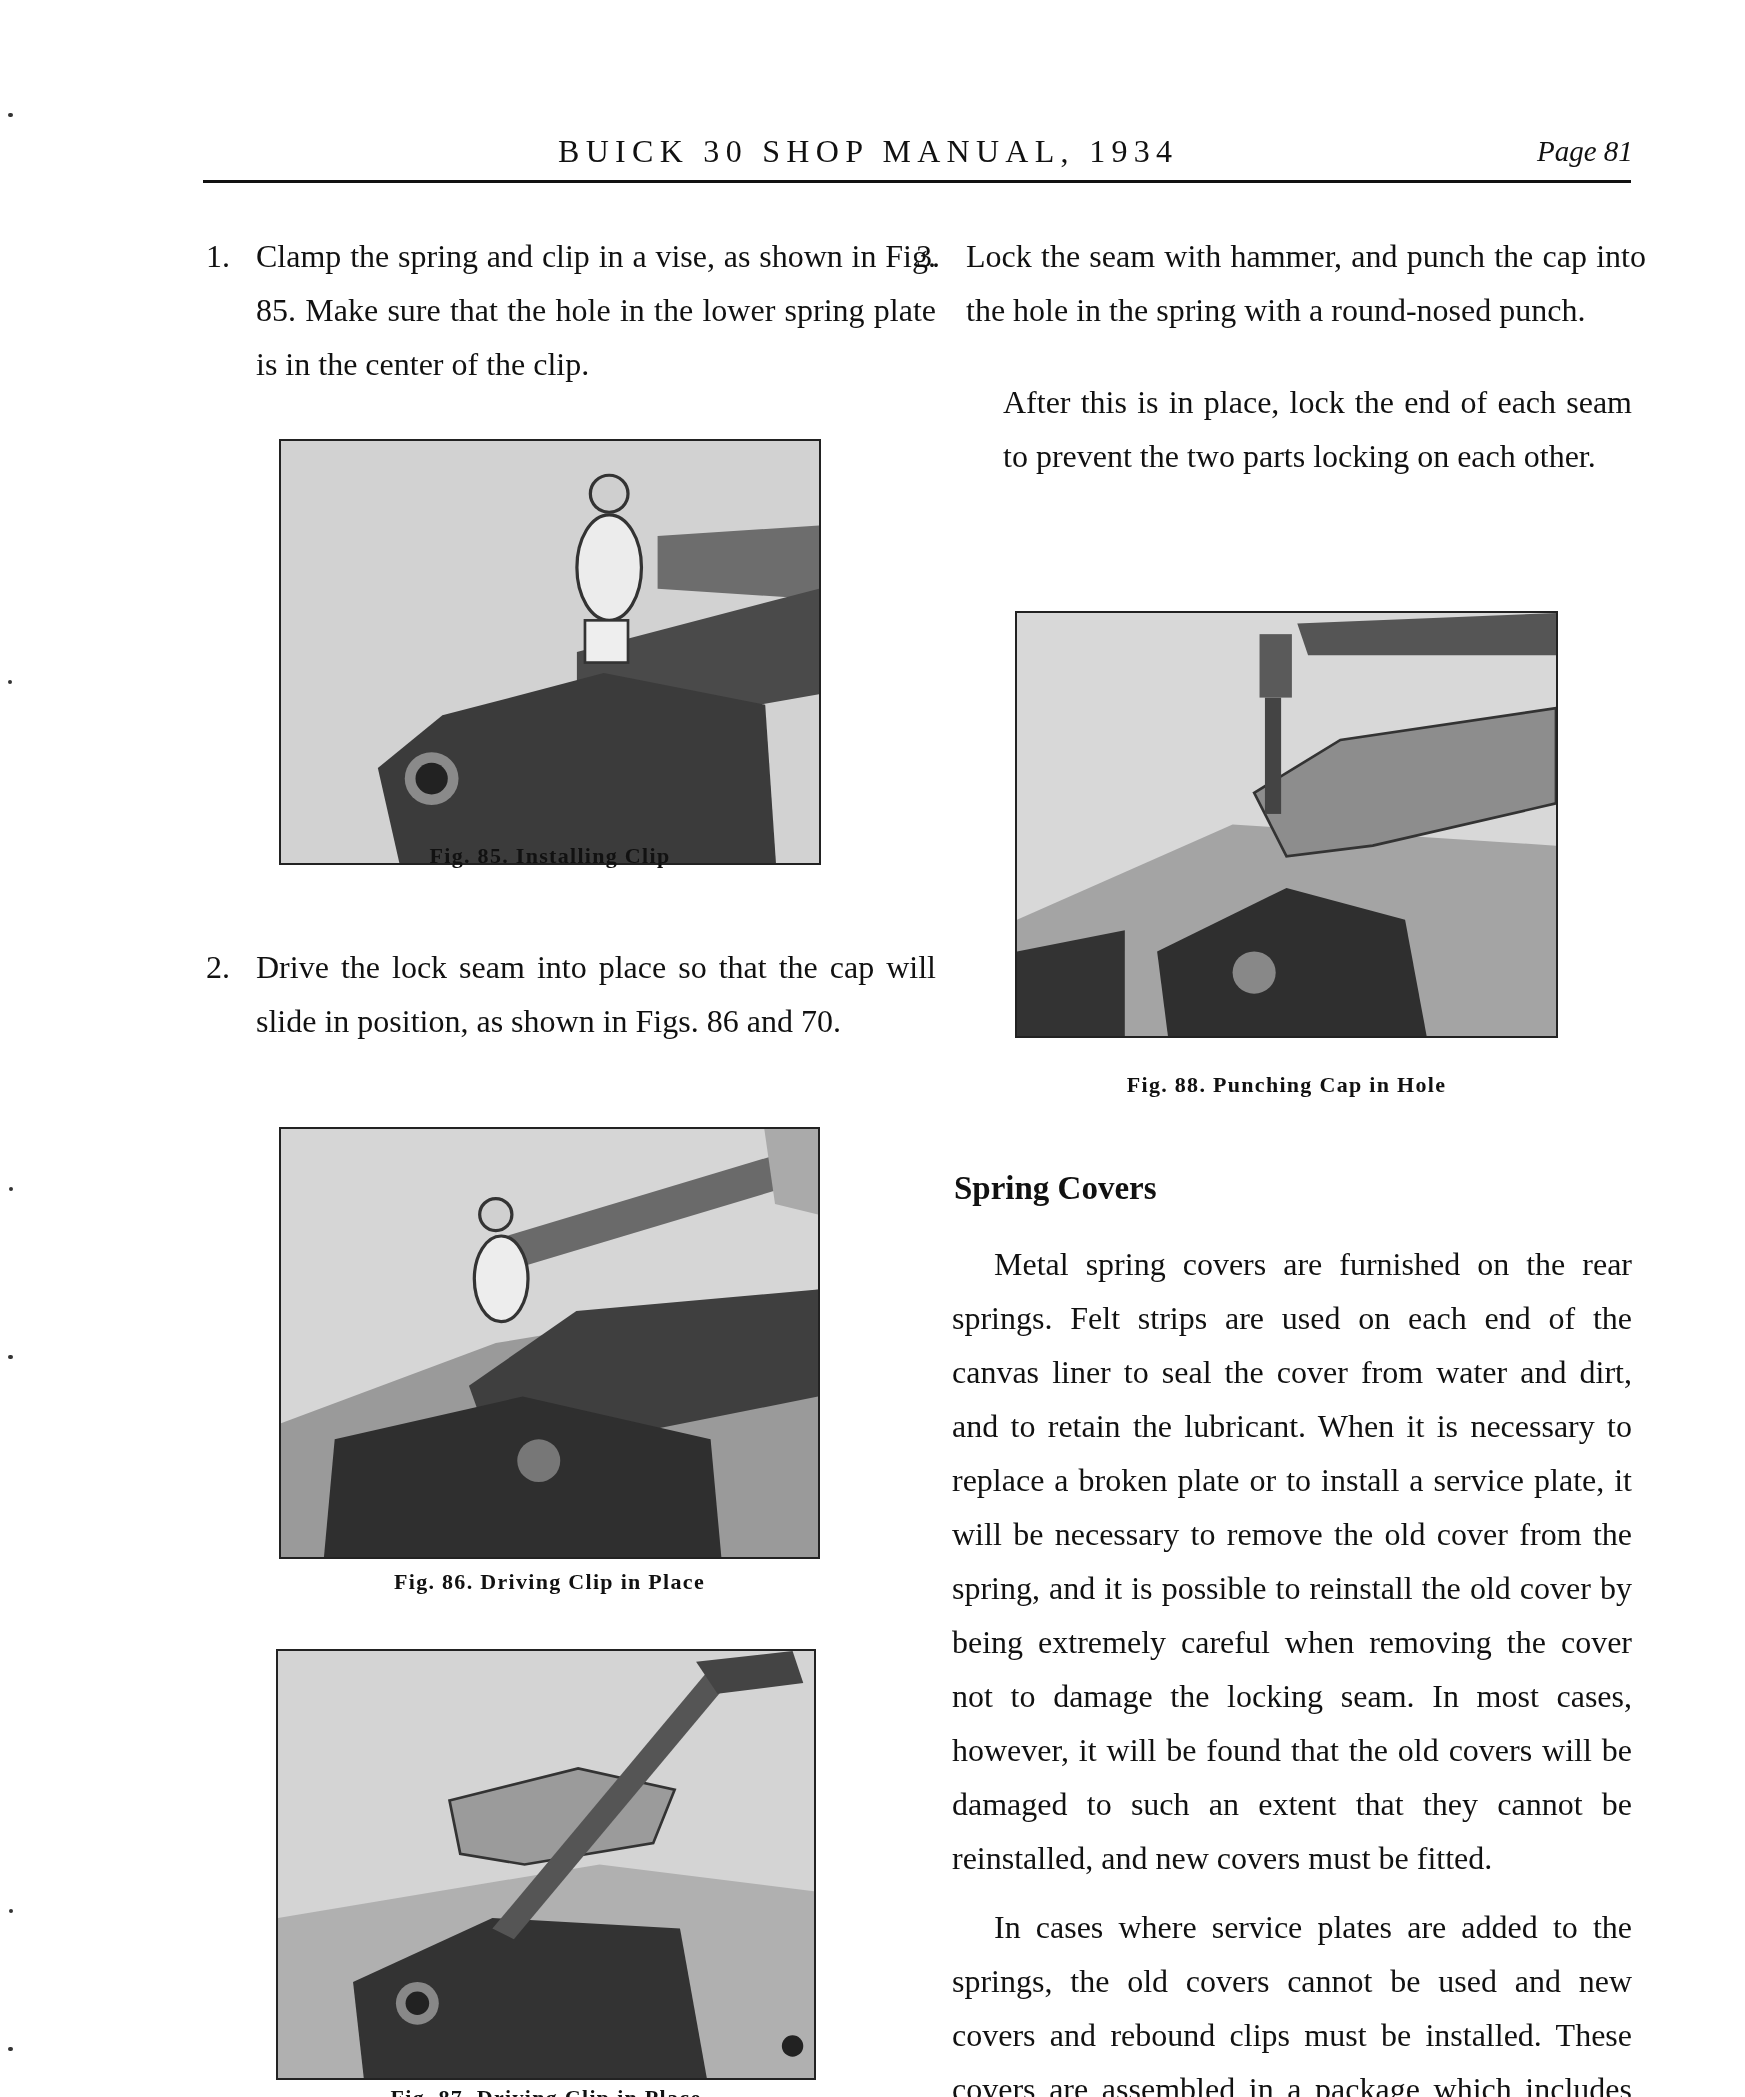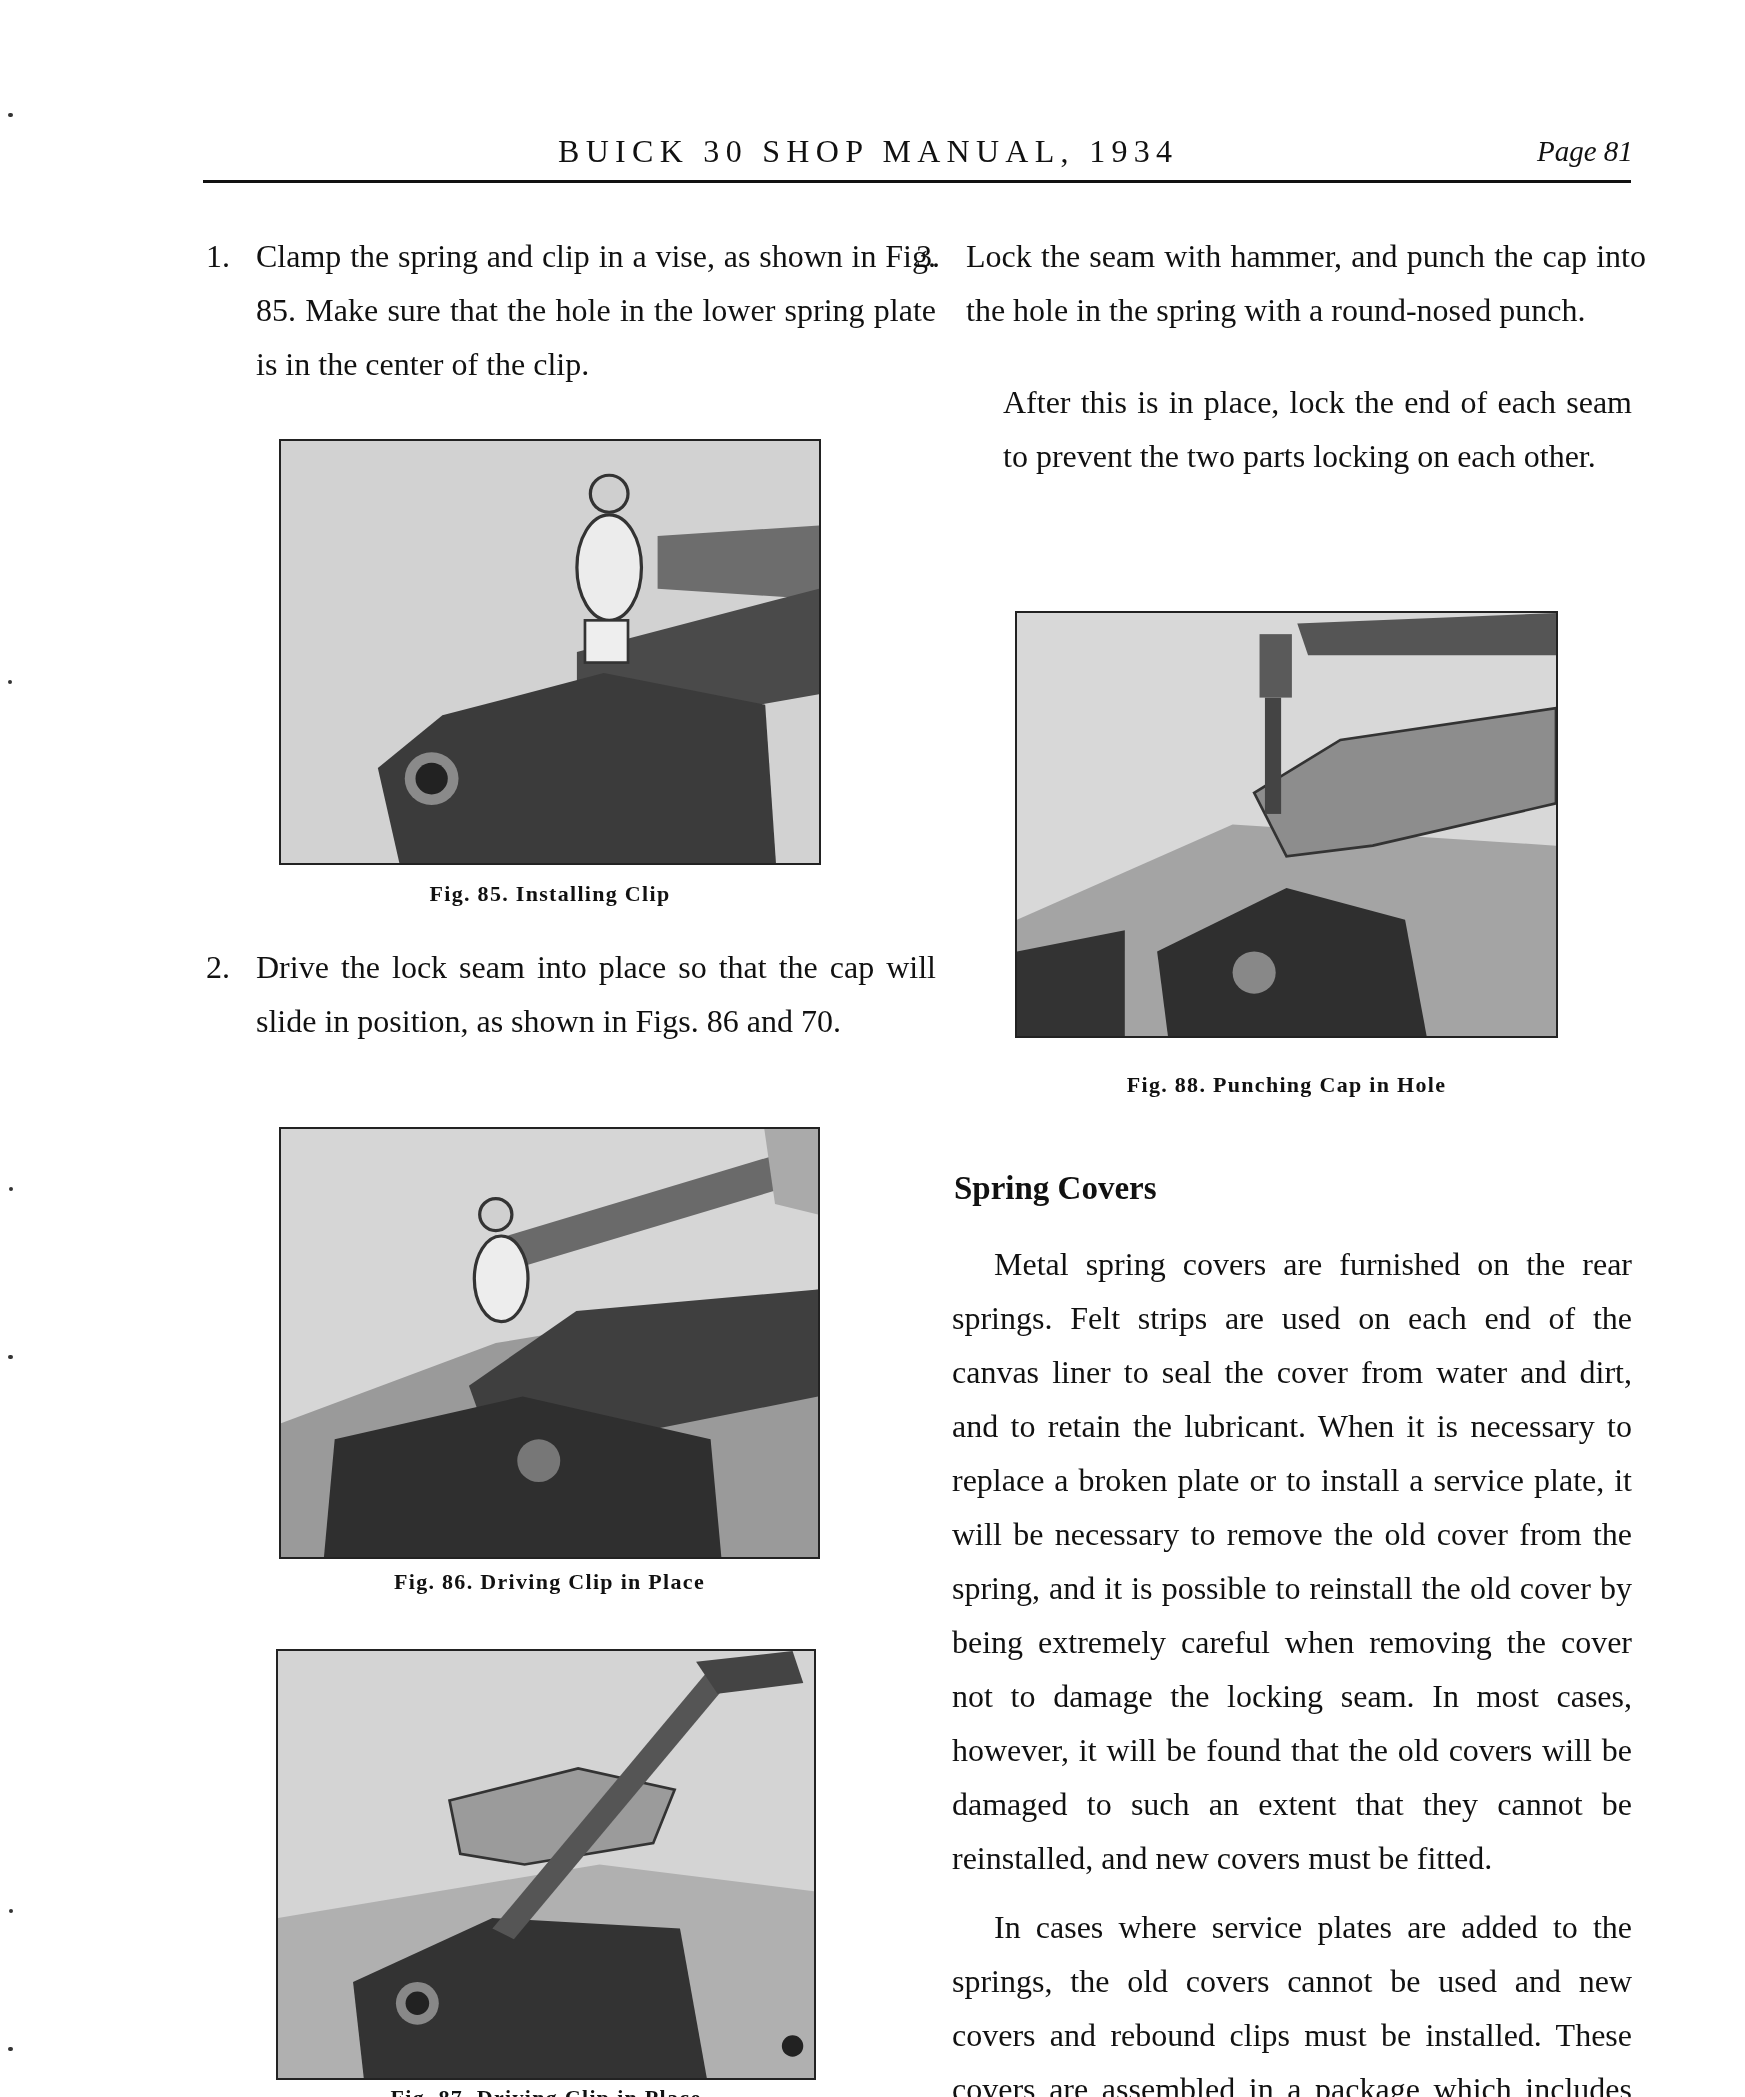--- a/index.html
+++ b/index.html
@@ -37,21 +37,21 @@
     <path d="M70 18 L100 16 L100 30 L70 28Z" fill="#6d6d6d"></path>
     <path d="M55 40 L100 28 L100 48 L55 56Z" fill="#4a4a4a"></path>
     <path d="M18 62 L30 52 L60 44 L90 50 L92 80 L22 80Z" fill="#3b3b3b"></path>
     <circle cx="28" cy="64" r="5" fill="#8a8a8a"></circle>
       <circle cx="28" cy="64" r="3" fill="#222"></circle>
     <ellipse cx="61" cy="24" rx="6" ry="10" fill="#ececec" stroke="#333" stroke-width="0.6"></ellipse>
     <circle cx="61" cy="10" r="3.5" fill="#cfcfcf" stroke="#333" stroke-width="0.6"></circle>
     <rect x="56.5" y="34" width="8" height="8" fill="#eee" stroke="#333" stroke-width="0.5"></rect>
   </svg>
 </div>
-<div class="abs caption" style="left:279px; top:881px; width:542px;">Fig. 85. Installing Clip</div>
+<div class="abs caption" style="left:279px; top:843px; width:542px;">Fig. 85. Installing Clip</div>
 
 <div class="abs para numbered" style="left:206px; top:940px; width:680px;">
   <span class="num">2.</span><span>Drive the lock seam into place so that the cap will slide in position, as shown in Figs. 86 and 70.</span>
 </div>
 
 <div class="abs figure" style="left:279px; top:1127px; width:541px; height:432px;">
   <svg viewBox="0 0 100 80" preserveAspectRatio="none">
     <path d="M0 0 H100 V80 H0Z" fill="#d6d6d6"></path>
     <path d="M0 55 L40 40 L100 30 L100 80 L0 80Z" fill="#9a9a9a"></path>
     <path d="M42 20 L95 4 L97 10 L44 26Z" fill="#6a6a6a"></path>

